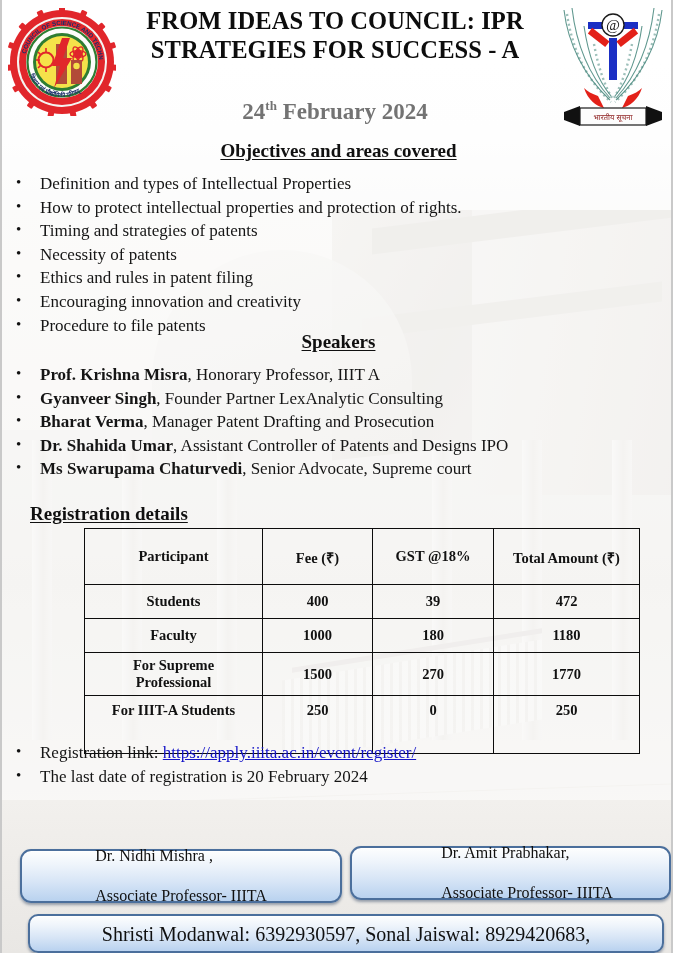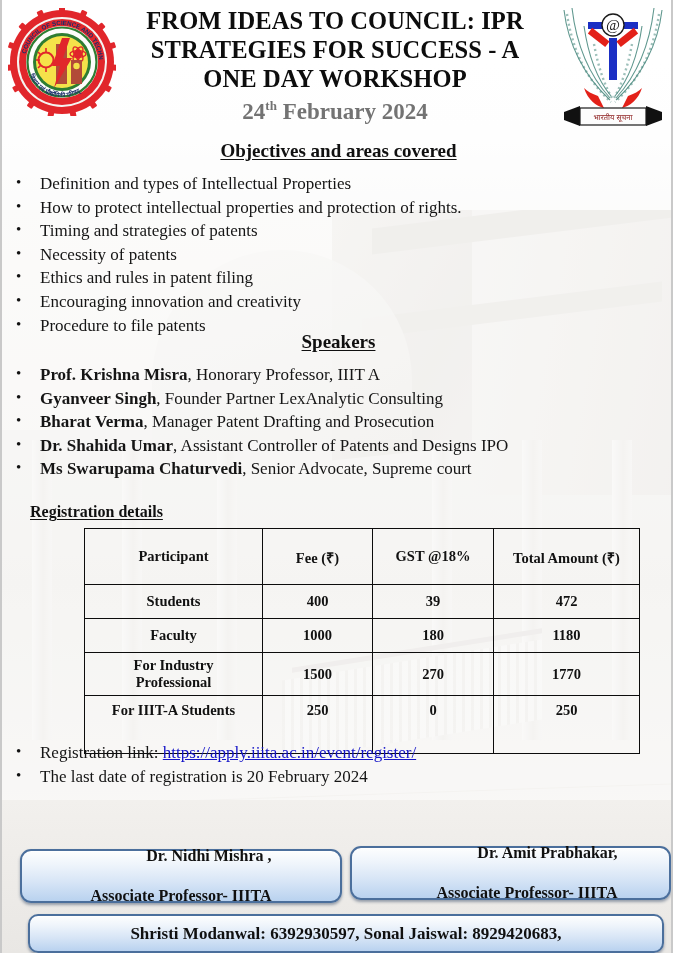--- a/index.html
+++ b/index.html
@@ -89,21 +89,21 @@
 
   .heading{
     text-align:center;font-weight:bold;font-size:19px;color:#101010;
     text-decoration:underline;text-underline-offset:2px;
   }
   .h-objectives{position:absolute;left:0;top:140px;width:673px;}
   .h-speakers{position:absolute;left:0;top:331px;width:673px;}
 
   .h-register{
     position:absolute;left:28px;top:503px;
-    font-weight:bold;font-size:16px;color:#101010;
+    font-weight:bold;font-size:19px;color:#101010;
     text-decoration:underline;text-underline-offset:2px;
   }
 
   ul.bullets{list-style:none;margin:0;padding:0;}
   ul.bullets li{
     position:relative;
     padding-left:38px;
     font-size:17px;
     line-height:23.6px;
     color:#151515;
@@ -151,30 +151,30 @@
   tr.r-last td{height:48px;vertical-align:top;padding-top:6px;}
 
   
   .btn{
     position:absolute;
     box-sizing:border-box;
     border:2px solid #4b6f9c;
     border-radius:11px;
     background:linear-gradient(180deg,#fdfefe 0%,#eef4fb 28%,#d7e5f6 62%,#b9d2ef 100%);
     box-shadow:0 2px 3px rgba(40,60,90,.45), inset 0 1px 0 #ffffff;
-    text-align:right;
-    font-weight:bold;
+    text-align:left;
+    font-weight:normal;
     color:#101010;
     display:flex;align-items:center;justify-content:center;
   }
   .btn span{display:block;line-height:20px;font-size:16px;}
   .btn-left{left:18px;top:849px;width:322px;height:54px;}
   .btn-right{left:348px;top:846px;width:321px;height:54px;padding-left:33px;}
   .btn-wide{left:26px;top:914px;width:636px;height:39px;border-radius:10px;}
-  .btn-wide span{font-size:17px;}
+  .btn-wide span{font-size:20px;}
 </style>
 </head>
 <body>
 
 <div id="poster">
 
   <div class="bg-layer">
     <div class="bg-base"></div>
     <div class="blk b6"></div>
     <div class="blk b1"></div>
@@ -320,21 +320,20 @@
           <polygon points="108,108 92,102 92,122 108,116" fill="#111"></polygon>
           <rect x="26" y="104" width="66" height="17" fill="#fdfdfd" stroke="#1a1a1a" stroke-width="1.2"></rect>
           <text x="59" y="116" text-anchor="middle" font-size="7.5" font-family="Liberation Sans, sans-serif" fill="#8a1a1a">भारतीय सूचना</text>
         </g>
       </svg>
     </div>
 
     <div class="title">
       <div>FROM IDEAS TO COUNCIL: IPR</div>
       <div>STRATEGIES FOR SUCCESS - A</div>
-      <div>ONE DAY WORKSHOP</div>
     </div>
     <div class="date-line"><span>24</span><sup>th</sup><span> February 2024</span></div>
 
     <div class="heading h-objectives">Objectives and areas covered</div>
     <ul class="bullets objectives">
       <li>Definition and types of Intellectual Properties</li>
       <li>How to protect intellectual properties and protection of rights.</li>
       <li>Timing and strategies of patents</li>
       <li>Necessity of patents</li>
       <li>Ethics and rules in patent filing</li>
@@ -374,21 +373,21 @@
           <td>472</td>
         </tr>
         <tr class="r-body">
           <td>Faculty</td>
           <td>1000</td>
           <td>180</td>
           <td>1180</td>
         </tr>
         <tr class="r-ind">
           <td>
-            <span>For Industry</span><br>
+            <span>For Supreme</span><br>
             <span>Professional</span>
           </td>
           <td>1500</td>
           <td>270</td>
           <td>1770</td>
         </tr>
         <tr class="r-last">
           <td>For IIIT-A Students</td>
           <td>250</td>
           <td>0</td>

